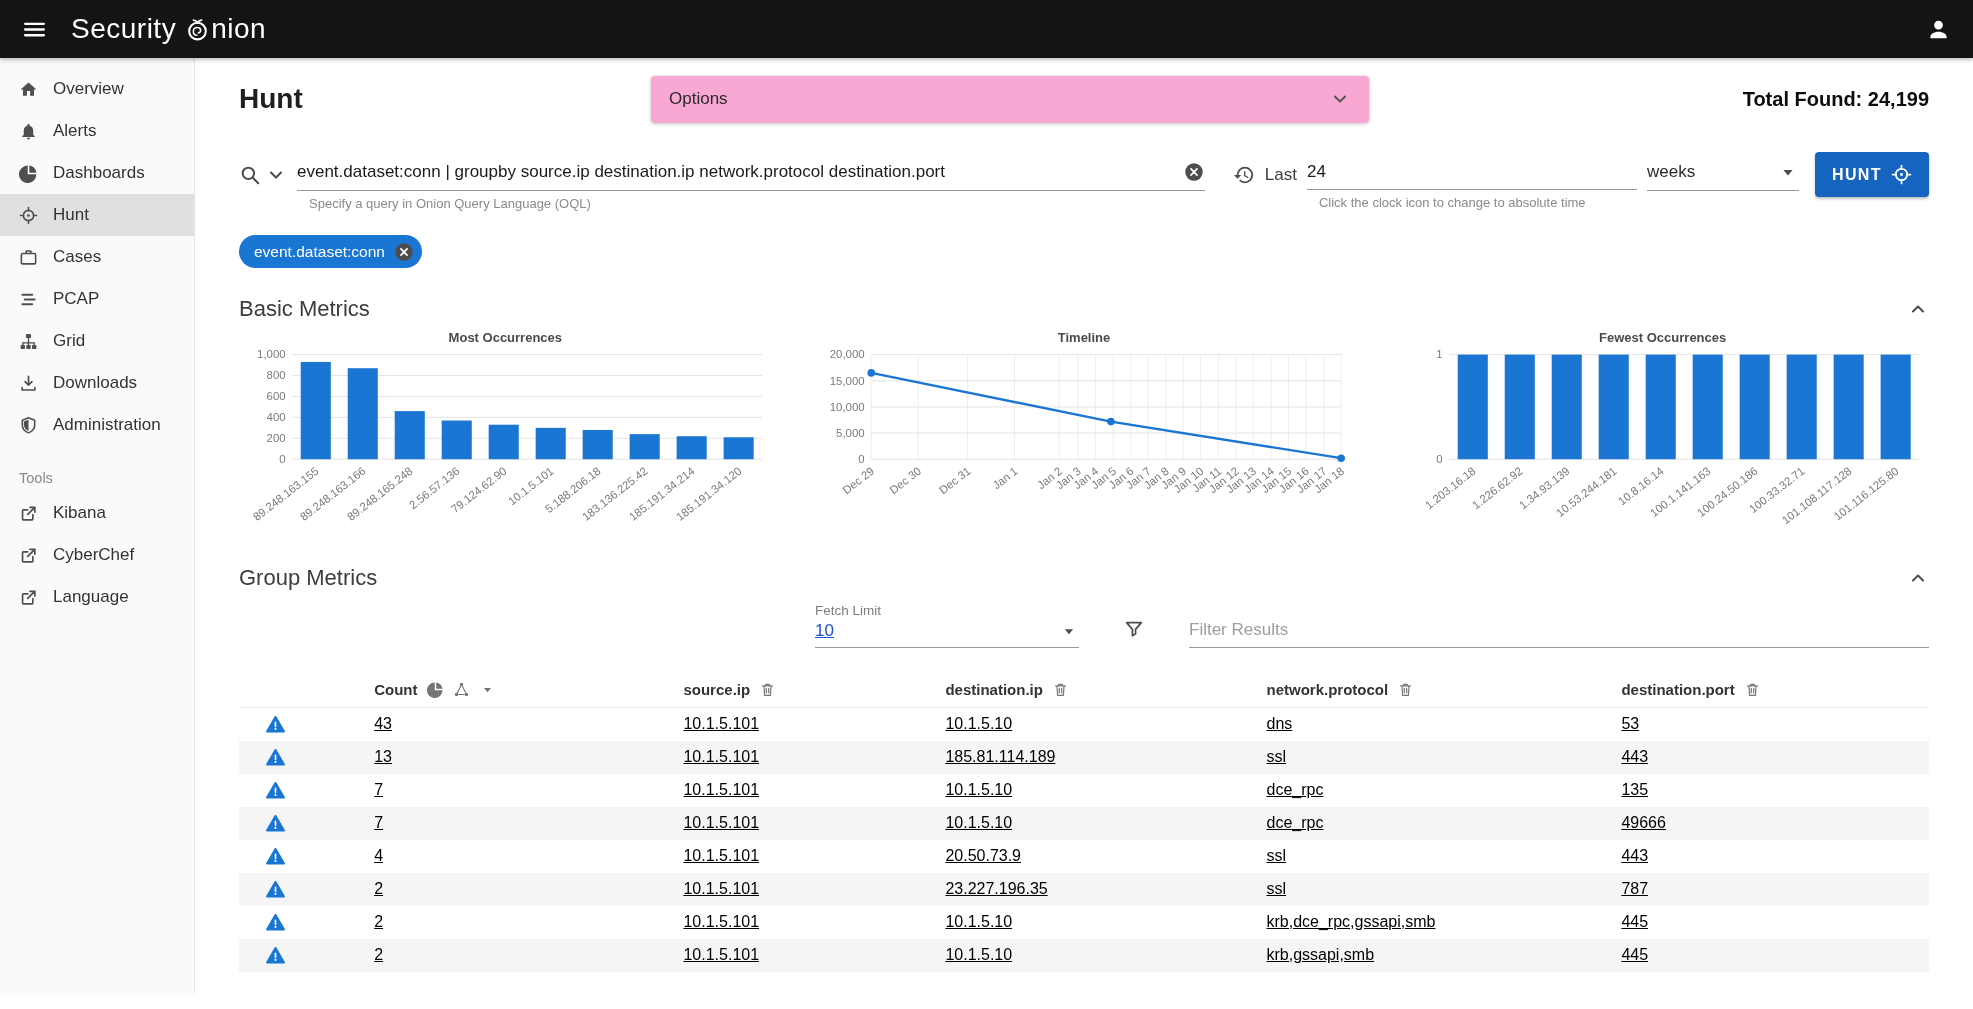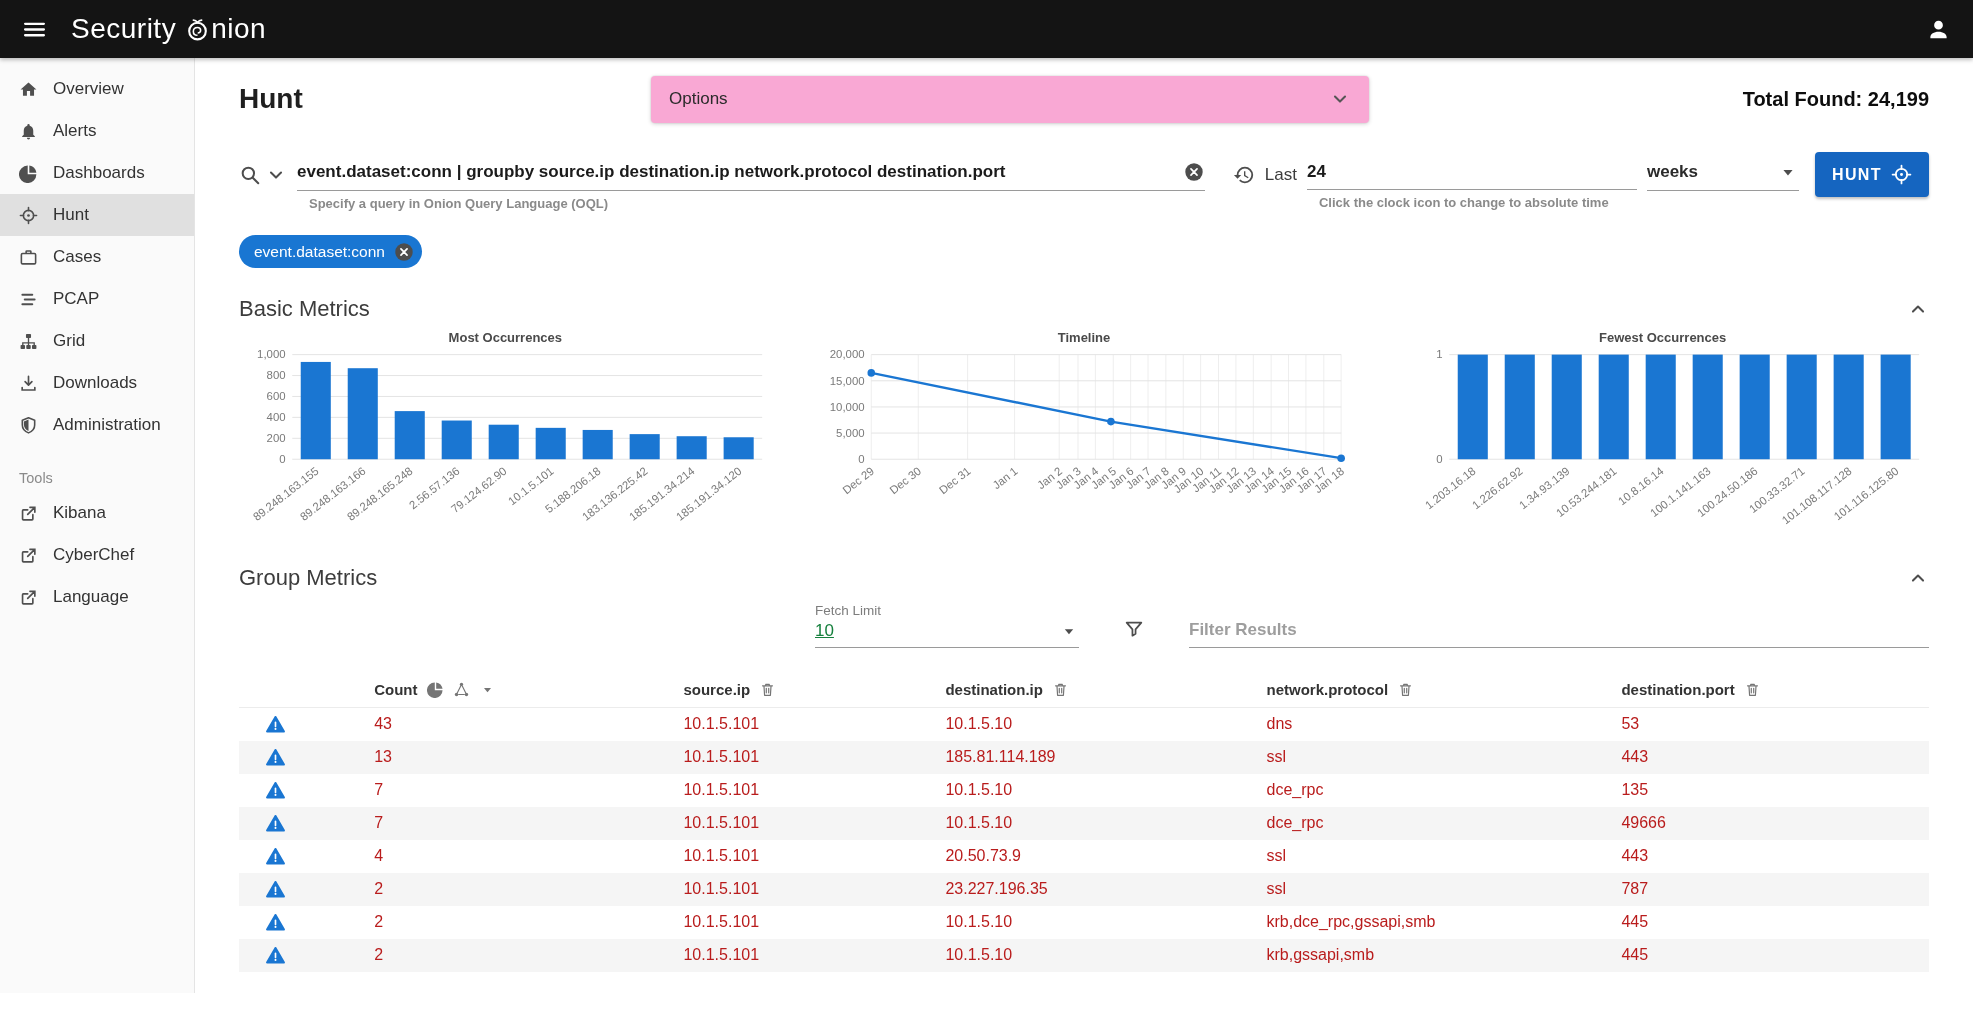--- a/index.html
+++ b/index.html
@@ -50,21 +50,21 @@
     display:flex; align-items:center; justify-content:space-between;
     padding:0 18px; cursor:pointer; font-size:17px; color:#2b2b2b;
   }
   .options .ic { width:22px; height:22px; color:#555; }
   .total-found { justify-self:end; font-size:20px; font-weight:700; color:#0d0d0d; }
 
   
   .query-row { display:flex; align-items:center; gap:10px; margin-top:26px; }
   .ic-search { width:24px; height:24px; cursor:pointer; }
   .ic-mini-caret { width:16px; height:16px; margin-left:-6px; cursor:pointer; }
-  .text-field { position:relative; border-bottom:1px solid #9a9a9a; display:flex; align-items:center; gap:6px; padding:2px 0 7px;font-weight:bold; }
+  .text-field { position:relative; border-bottom:1px solid #9a9a9a; display:flex; align-items:center; gap:6px; padding:2px 0 7px; }
   .text-field input { border:none; outline:none; background:transparent; font:inherit; font-size:17px; color:#1b1b1b; flex:1; min-width:0; padding:0; }
   .text-field input::placeholder { color:#9e9e9e; }
   .query-field { flex:1; margin-right:6px; }
   .ic-clear { width:20px; height:20px; color:#757575; cursor:pointer; }
   .helper { position:absolute; top:calc(100% + 6px); left:12px; font-size:13px; color:#8a8a8a; white-space:nowrap; }
   .ic-history { width:24px; height:24px; margin-left:12px; cursor:pointer; }
   .last-label { font-size:17px; color:#3c3c3c; }
   .time-field { width:330px; }
   .unit-select { width:152px; justify-content:space-between; cursor:pointer; font-size:17px; color:#2b2b2b; }
   .ic-caret-blue { width:21px; height:21px; color:#1976d2; }
@@ -95,35 +95,35 @@
   .charts-row { display:flex; gap:46px; margin-top:8px; }
   .chart { flex:1; min-width:0; }
   .chart-title { text-align:center; font-size:13px; font-weight:700; color:#4a4a4a; margin-bottom:2px; }
   .chart-svg { width:100%; display:block; }
   .chart-svg text { font-family:"Liberation Sans", sans-serif; font-size:12px; fill:#7a7a7a; }
 
   
   .group-controls { display:flex; align-items:flex-end; gap:44px; margin-top:12px; padding-left:576px; }
   .fetch-limit { width:264px; border-bottom:1px solid #9a9a9a; padding-bottom:6px; cursor:pointer; }
   .fl-label { font-size:13.5px; color:#7d7d7d; }
-  .fl-value-row { display:flex; justify-content:space-between; align-items:center; font-size:17px; color:#15803d; margin-top:3px;text-decoration:underline; }
+  .fl-value-row { display:flex; justify-content:space-between; align-items:center; font-size:17px; color:#1d4ed8; margin-top:3px;text-decoration:underline; }
   .fl-value-row .ic { width:20px; height:20px; color:#4d4d4d; }
   .ic-filter { width:23px; height:23px; color:#555; margin-bottom:8px; }
   .filter-field { flex:1; }
 
   
   .grid-table { width:100%; border-collapse:collapse; margin-top:24px; table-layout:fixed; }
   .th {
     text-align:left; font-size:15px; font-weight:700; color:#333;
     padding:9px 8px 9px 0; white-space:nowrap; border-bottom:1px solid #ececec;
   }
   .th .th-ic { width:17px; height:17px; color:#757575; vertical-align:-3px; margin-left:9px; cursor:pointer; }
   .tr { height:33px; }
   .tr:nth-child(even) { background:#f5f5f5; }
-  .td { font-size:16px; color:#b91c1c; padding:0 8px 0 0; white-space:nowrap; overflow:hidden; }
+  .td { font-size:16px; color:#000000; padding:0 8px 0 0; white-space:nowrap; overflow:hidden;text-decoration:underline; }
   .icon-col { padding-left:26px; }
   .ic-alert { width:21px; height:21px; color:#1a76d2; cursor:pointer; display:block; }
 </style>
 </head>
 <body>
 
 <svg width="0" height="0" style="position:absolute" aria-hidden="true">
 <defs>
 <symbol id="i-menu" viewBox="0 0 24 24">
         <path d="M3 6.5h18M3 12h18M3 17.5h18" stroke="currentColor" stroke-width="2.2" stroke-linecap="round" fill="none"></path>

